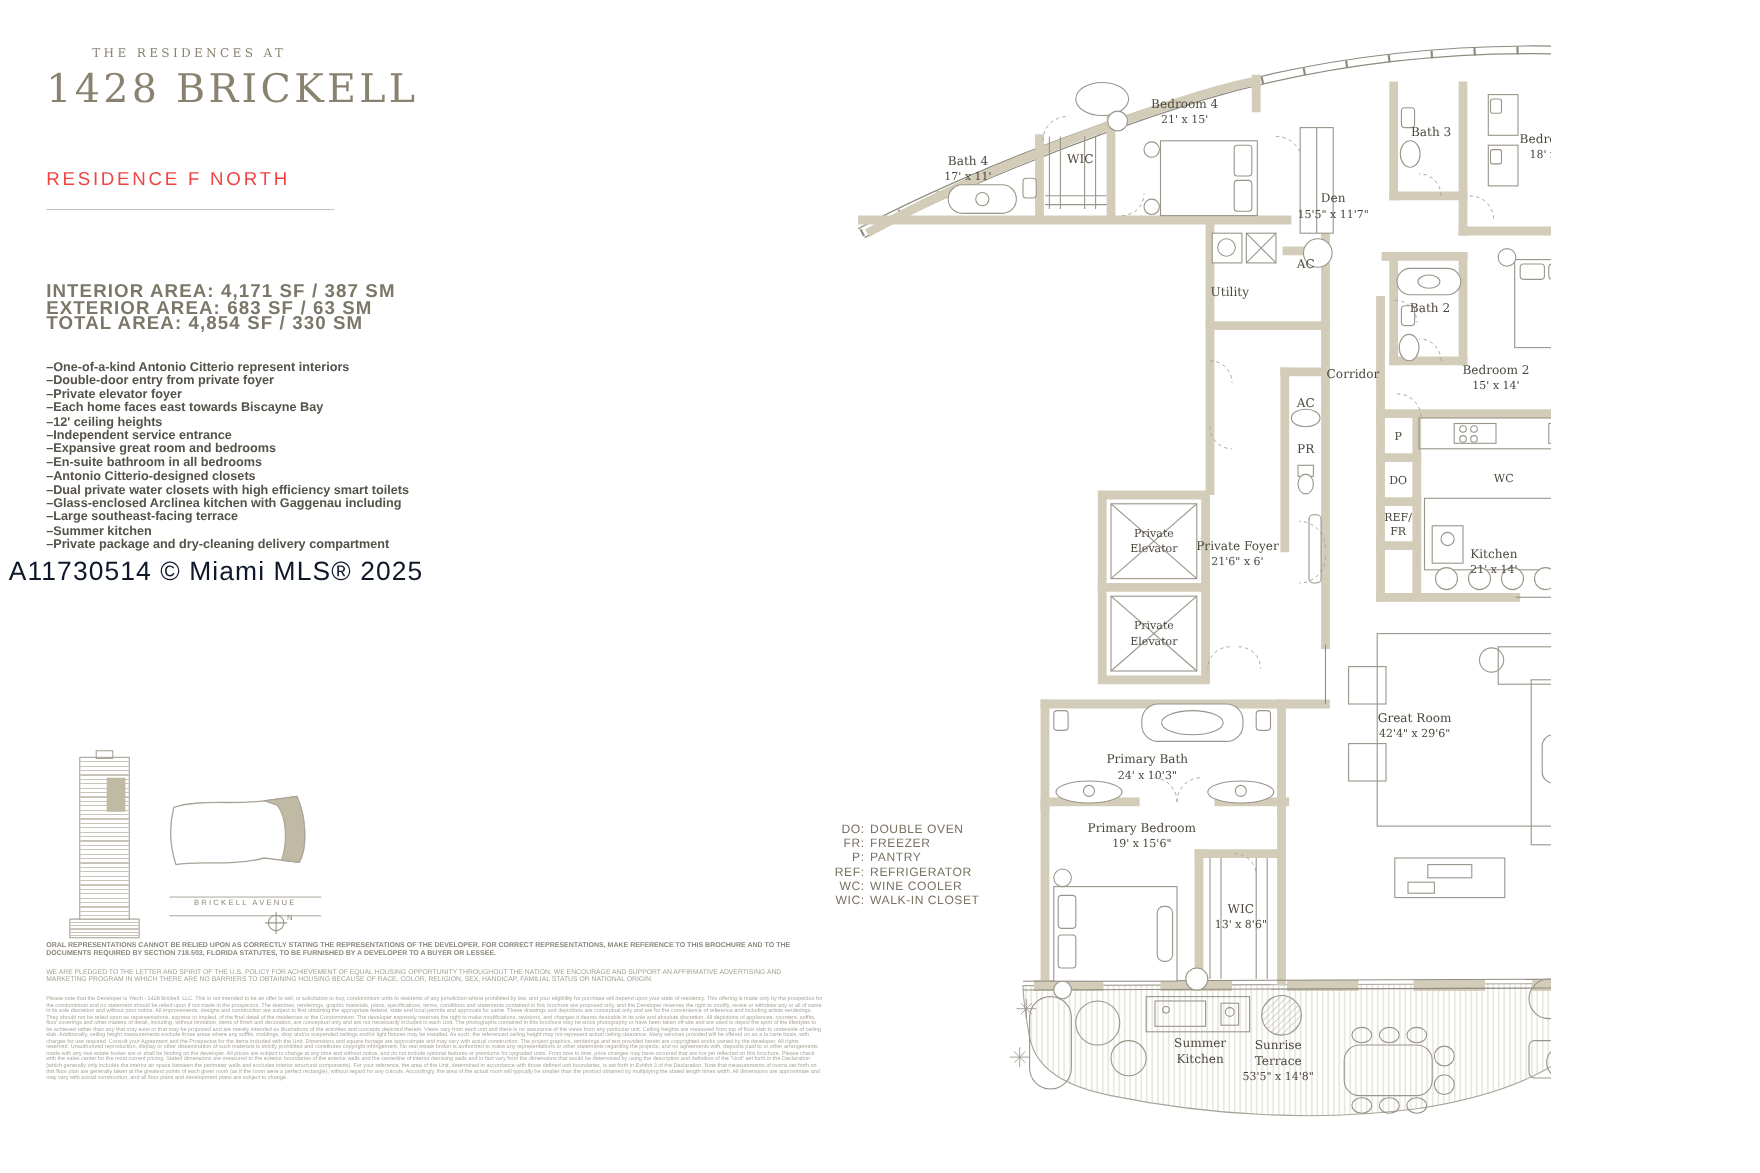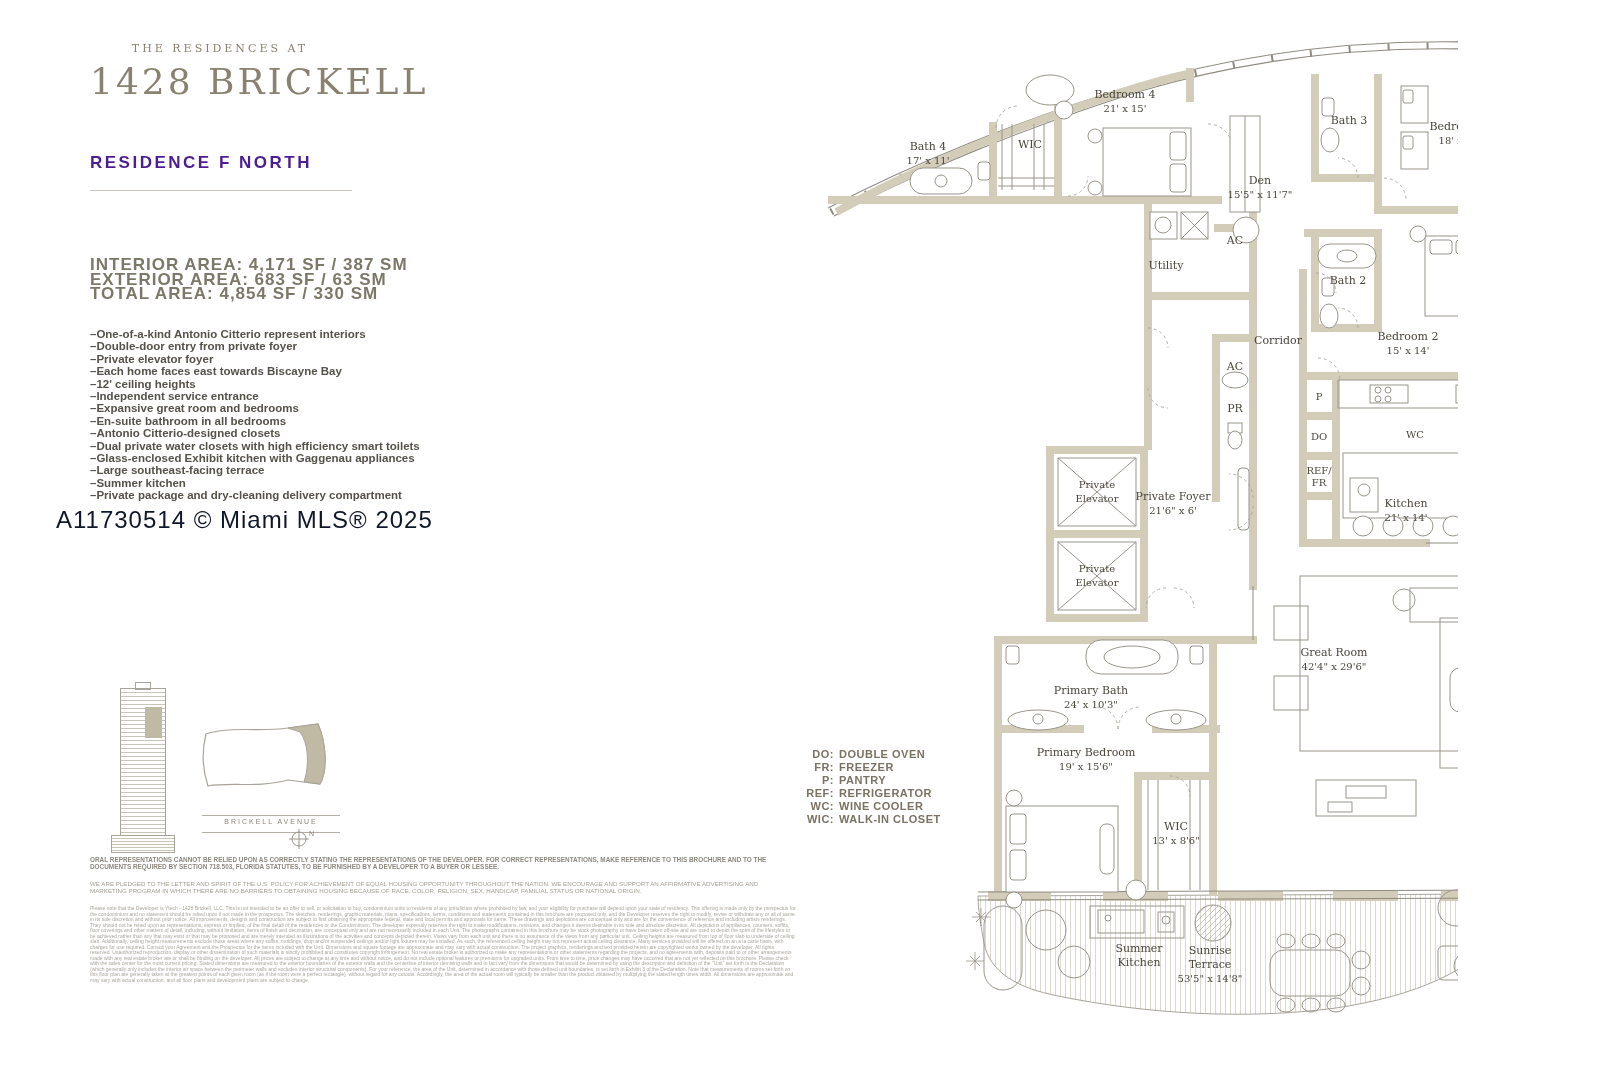--- a/index.html
+++ b/index.html
@@ -1,29 +1,29 @@
 <!DOCTYPE html>
 <html><head>
 <meta charset="utf-8">
 <style>
   html,body{margin:0;padding:0;background:#ffffff;}
   #canvas{position:relative;width:1410px;height:1066px;background:#ffffff;overflow:hidden;
-          font-family:"Liberation Sans",sans-serif;color:#55524a;margin-left:48px;}
+          font-family:"Liberation Sans",sans-serif;color:#55524a;}
   
   .brand{position:absolute;left:42px;top:42px;width:260px;text-align:center;color:#8a8270;}
   .brand-top{font-size:11px;letter-spacing:3px;font-family:"DejaVu Serif",serif;}
   .brand-name{font-size:36px;letter-spacing:3px;font-family:"DejaVu Serif",serif;font-weight:400;margin-top:6px;white-space:nowrap;}
-  .residence{position:absolute;left:42px;top:153px;font-size:17px;font-weight:bold;letter-spacing:2.5px;color:#4c1d95;}
+  .residence{position:absolute;left:42px;top:153px;font-size:17px;font-weight:normal;letter-spacing:2.5px;color:#ef4444;}
   .rule{position:absolute;left:42px;top:190px;width:262px;border-top:1px solid #c9c5bb;}
   .config{position:absolute;left:42px;top:206px;font-size:11.5px;font-weight:bold;letter-spacing:1px;color:#7c7869;line-height:13.5px;}
   .areas{position:absolute;left:42px;top:258px;font-size:17px;font-weight:bold;letter-spacing:1px;color:#7c7869;line-height:14.5px;}
   .features{position:absolute;left:42px;top:328px;font-size:11.5px;font-weight:600;color:#55524a;line-height:12.4px;}
   .watermark{position:absolute;left:8px;top:506px;font-size:24px;color:#0f172a;letter-spacing:1px;}
   .keyplan{position:absolute;left:40px;top:660px;width:260px;height:190px;}
-  .legend{position:absolute;left:740px;top:748px;width:160px;font-size:11px;font-weight:bold;
+  .legend{position:absolute;left:740px;top:748px;width:160px;font-size:11px;font-weight:normal;
           letter-spacing:0.5px;color:#7a7263;line-height:13px;}
   .legend-row{display:flex;}
   .legend-abbr{width:46px;text-align:right;margin-right:5px;}
   .disc{position:absolute;left:42px;width:706px;color:#8d887e;}
   .disc1{top:856px;font-size:6.4px;font-weight:bold;line-height:7px;}
   .disc2{top:880px;font-size:6.2px;color:#a5a095;line-height:7px;}
   .disc3{top:906px;font-size:5px;color:#aba69c;line-height:5.5px;}
   
   .plan{position:absolute;left:770px;top:28px;width:775px;height:1020px;}
   .plan text{font-family:"DejaVu Serif",serif;fill:#4b473d;}
@@ -65,21 +65,21 @@
       <div>–One-of-a-kind Antonio Citterio represent interiors</div>
       <div>–Double-door entry from private foyer</div>
       <div>–Private elevator foyer</div>
       <div>–Each home faces east towards Biscayne Bay</div>
       <div>–12' ceiling heights</div>
       <div>–Independent service entrance</div>
       <div>–Expansive great room and bedrooms</div>
       <div>–En-suite bathroom in all bedrooms</div>
       <div>–Antonio Citterio-designed closets</div>
       <div>–Dual private water closets with high efficiency smart toilets</div>
-      <div>–Glass-enclosed Exhibit kitchen with Gaggenau appliances</div>
+      <div>–Glass-enclosed Arclinea kitchen with Gaggenau including</div>
       <div>–Large southeast-facing terrace</div>
       <div>–Summer kitchen</div>
       <div>–Private package and dry-cleaning delivery compartment</div>
     </div>
 
   <div class="watermark">A11730514 © Miami MLS® 2025</div>
 
   <div class="keyplan">
     <div class="tower"></div>
     <div class="tower-cap"></div>

